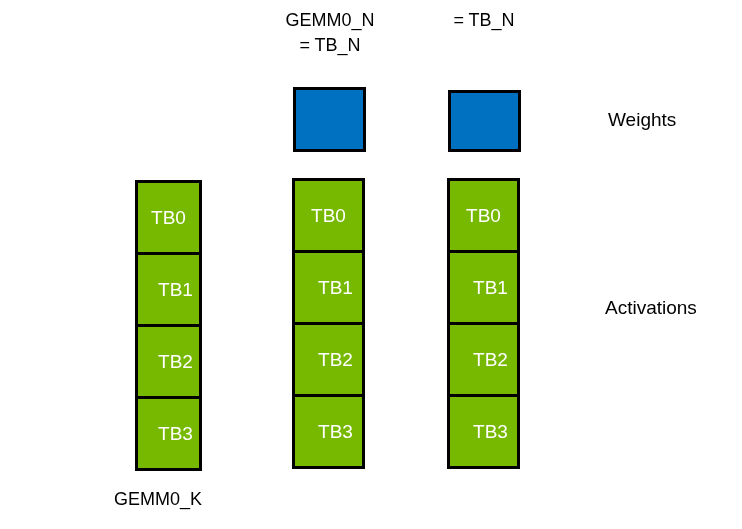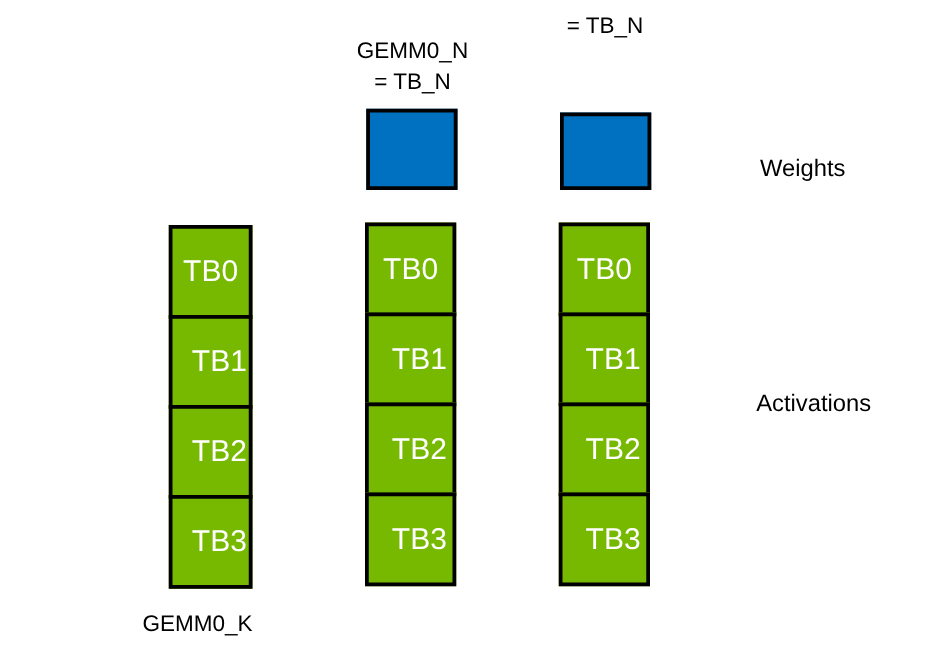--- a/index.html
+++ b/index.html
@@ -13,32 +13,31 @@
     height: 529px;
     background: var(--background, #ffffff);
     font-family: "Liberation Sans", sans-serif;
     overflow: hidden;
     color: var(--label-text, #000000);
   }
   .label {
     position: absolute;
     color: var(--label-text, #000000);
     white-space: nowrap;
-    margin-top: 16px;
   }
   .top-label {
     position: absolute;
     top: 8px;
     width: 164px;
     text-align: center;
     font-size: 18px;
     line-height: 25px;
     color: var(--label-text, #000000);
   }
-  #tl0 { left: 248px; margin-top: 20px; }
+  #tl0 { left: 248px; }
   #tl1 { left: 402px; }
 
   .weights-block {
     position: absolute;
     box-sizing: border-box;
     background: var(--weights-fill, #0070C0);
     border: 3px solid var(--outline, #000000);
   }
   #wb0 { left: 293px; top: 87px; width: 73px; height: 65px; }
   #wb1 { left: 448px; top: 90px; width: 73px; height: 62px; }
@@ -47,21 +46,21 @@
   #col0 { left: 135px; top: 180px; width: 67px; }
   #col1 { left: 292px; top: 178px; width: 73px; }
   #col2 { left: 447px; top: 178px; width: 73px; }
 
   .tb-cell {
     box-sizing: border-box;
     height: 75px;
     border: 3px solid var(--outline, #000000);
     background: var(--activations-fill, #76B900);
     color: var(--tb-text, #ffffff);
-    font-size: 24px;
+    font-size: 19px;
     display: flex;
     align-items: center;
     justify-content: center;
   }
   .tb-cell + .tb-cell { margin-top: -3px; padding-left: 14px; }
 
   .side-label { font-size: 19px; }
   #weights-label     { left: 608px; top: 109px; }
   #activations-label { left: 605px; top: 297px; }
   #gemm-m-label      { left: 18px;  top: 306px; }

